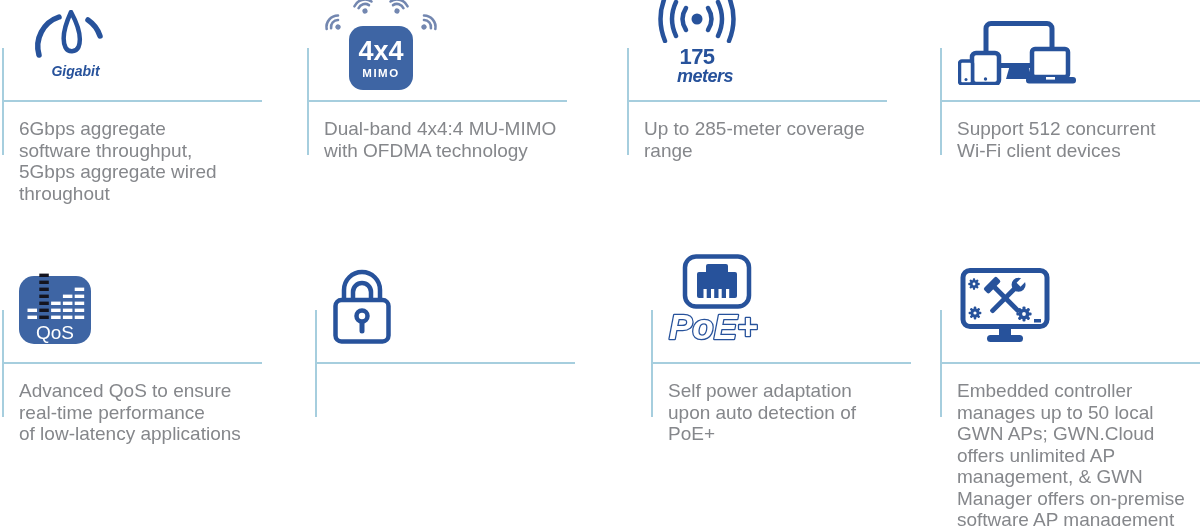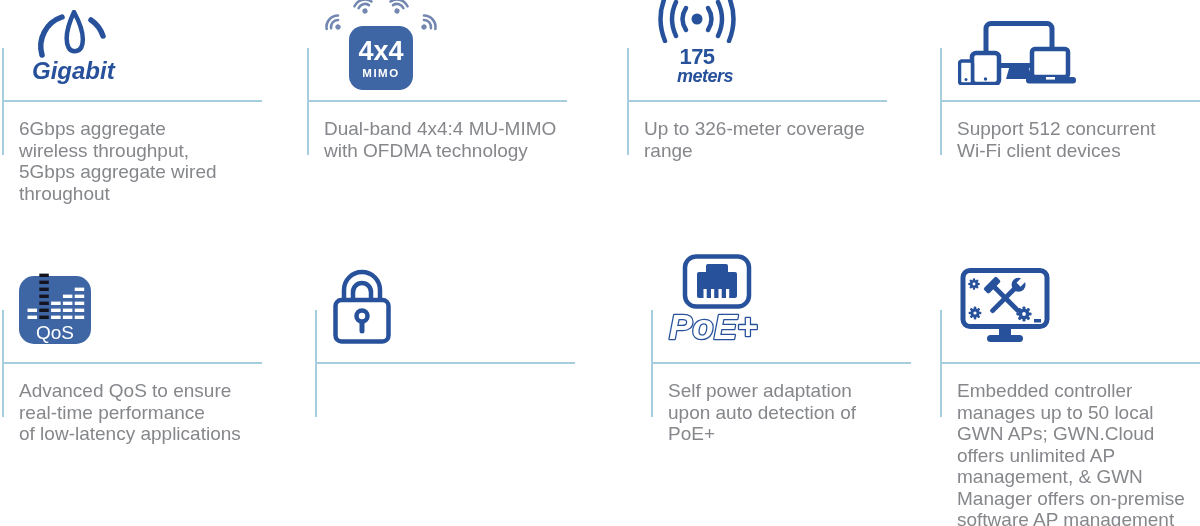--- a/index.html
+++ b/index.html
@@ -18,21 +18,21 @@
   .r1 .vline{top:48px;}
   .r2 .vline{top:52px;}
   .icon-slot{display:flex;align-items:flex-end;}
   .r1 .icon-slot{height:90px;}
   .r2 .icon-slot{height:88px;}
   .rule{width:260px;border-top:2px solid var(--line-blue);}
   .r1 .rule{margin-top:10px;}
   .r2 .rule{margin-top:16px;}
   .desc{margin:16px 0 0 17px;width:252px;font-size:19px;line-height:21.5px;color:var(--text-gray);white-space:pre-line;}
   .icon-stack{display:flex;flex-direction:column;align-items:center;}
-  .cap-main{color:var(--icon-blue);font-weight:bold;font-style:italic;font-size:24px;line-height:22px;}
+  .cap-main{color:var(--icon-blue);font-weight:bold;font-style:italic;font-size:14px;line-height:22px;margin-left:11px;}
   .cap-175{color:var(--icon-blue);font-weight:bold;font-size:22px;line-height:20px;letter-spacing:-0.5px;}
   .cap-meters{color:var(--icon-blue);font-weight:bold;font-style:italic;font-size:18px;line-height:19px;letter-spacing:-0.5px;margin-left:16px;}
   svg{display:block;}
   svg text{font-family:"Liberation Sans",sans-serif;}
   .stk{stroke:var(--icon-blue);fill:none;}
   .outl{stroke:var(--icon-blue);fill:#fff;}
   .fil{fill:var(--icon-blue);}
   .fw{fill:#fff;}
   .box{fill:var(--box-blue);}
   .arc{stroke:var(--wifi-blue);fill:none;}
@@ -52,21 +52,21 @@
         <svg width="76" height="50" viewBox="0 0 76 50">
           <path class="stk" d="M7 45 A 31 31 0 0 1 27 7" stroke-width="5.5" stroke-linecap="round"></path>
           <path class="stk" d="M56 10 A 31 31 0 0 1 68 26" stroke-width="5.5" stroke-linecap="round"></path>
           <path class="outl" d="M39 2 C 33 15 29 28 33.5 37.5 C 36 42.5 44 42.5 46.5 37 C 50 28 45.5 14 39 2 Z" stroke-width="4.5" stroke-linejoin="round"></path>
         </svg>
         <div class="cap-main">Gigabit</div>
       </div>
     </div>
     <div class="rule"></div>
     <p class="desc">6Gbps aggregate
-wireless throughput,
+software throughput,
 5Gbps aggregate wired
 throughout</p>
   </section>
 
   <section class="feature r1" style="left:307px;top:0;">
     <div class="vline"></div>
     <div class="icon-slot">
       <svg width="120" height="92" viewBox="0 0 120 92" style="margin-left:14px;">
         <g transform="translate(17,29) rotate(-50)">
           <circle class="arcdot" r="2.6"></circle>
@@ -109,21 +109,21 @@
           <path class="stk" d="M26 2 Q 17 24 26 46" stroke-width="4.5" stroke-linecap="round"></path>
           <path class="stk" d="M69 13 Q 76 24 69 35" stroke-width="4.5" stroke-linecap="round"></path>
           <path class="stk" d="M79 7 Q 87 24 79 41" stroke-width="4.5" stroke-linecap="round"></path>
           <path class="stk" d="M90 2 Q 99 24 90 46" stroke-width="4.5" stroke-linecap="round"></path>
         </svg>
         <div class="cap-175" style="margin-top:4px;">175</div>
         <div class="cap-meters">meters</div>
       </div>
     </div>
     <div class="rule"></div>
-    <p class="desc">Up to 326-meter coverage
+    <p class="desc">Up to 285-meter coverage
 range</p>
   </section>
 
   <section class="feature r1" style="left:940px;top:0;">
     <div class="vline"></div>
     <div class="icon-slot">
       <svg width="118" height="64" viewBox="0 0 118 64" style="margin-left:18px;margin-bottom:5px;">
         <rect class="outl" x="28" y="2.5" width="66" height="42" rx="5" stroke-width="5"></rect>
         <path class="fil" d="M52 44 L70 44 L74 58 L48 58 Z"></path>
         <rect class="fil" x="68" y="56" width="50" height="6.5" rx="3"></rect>

